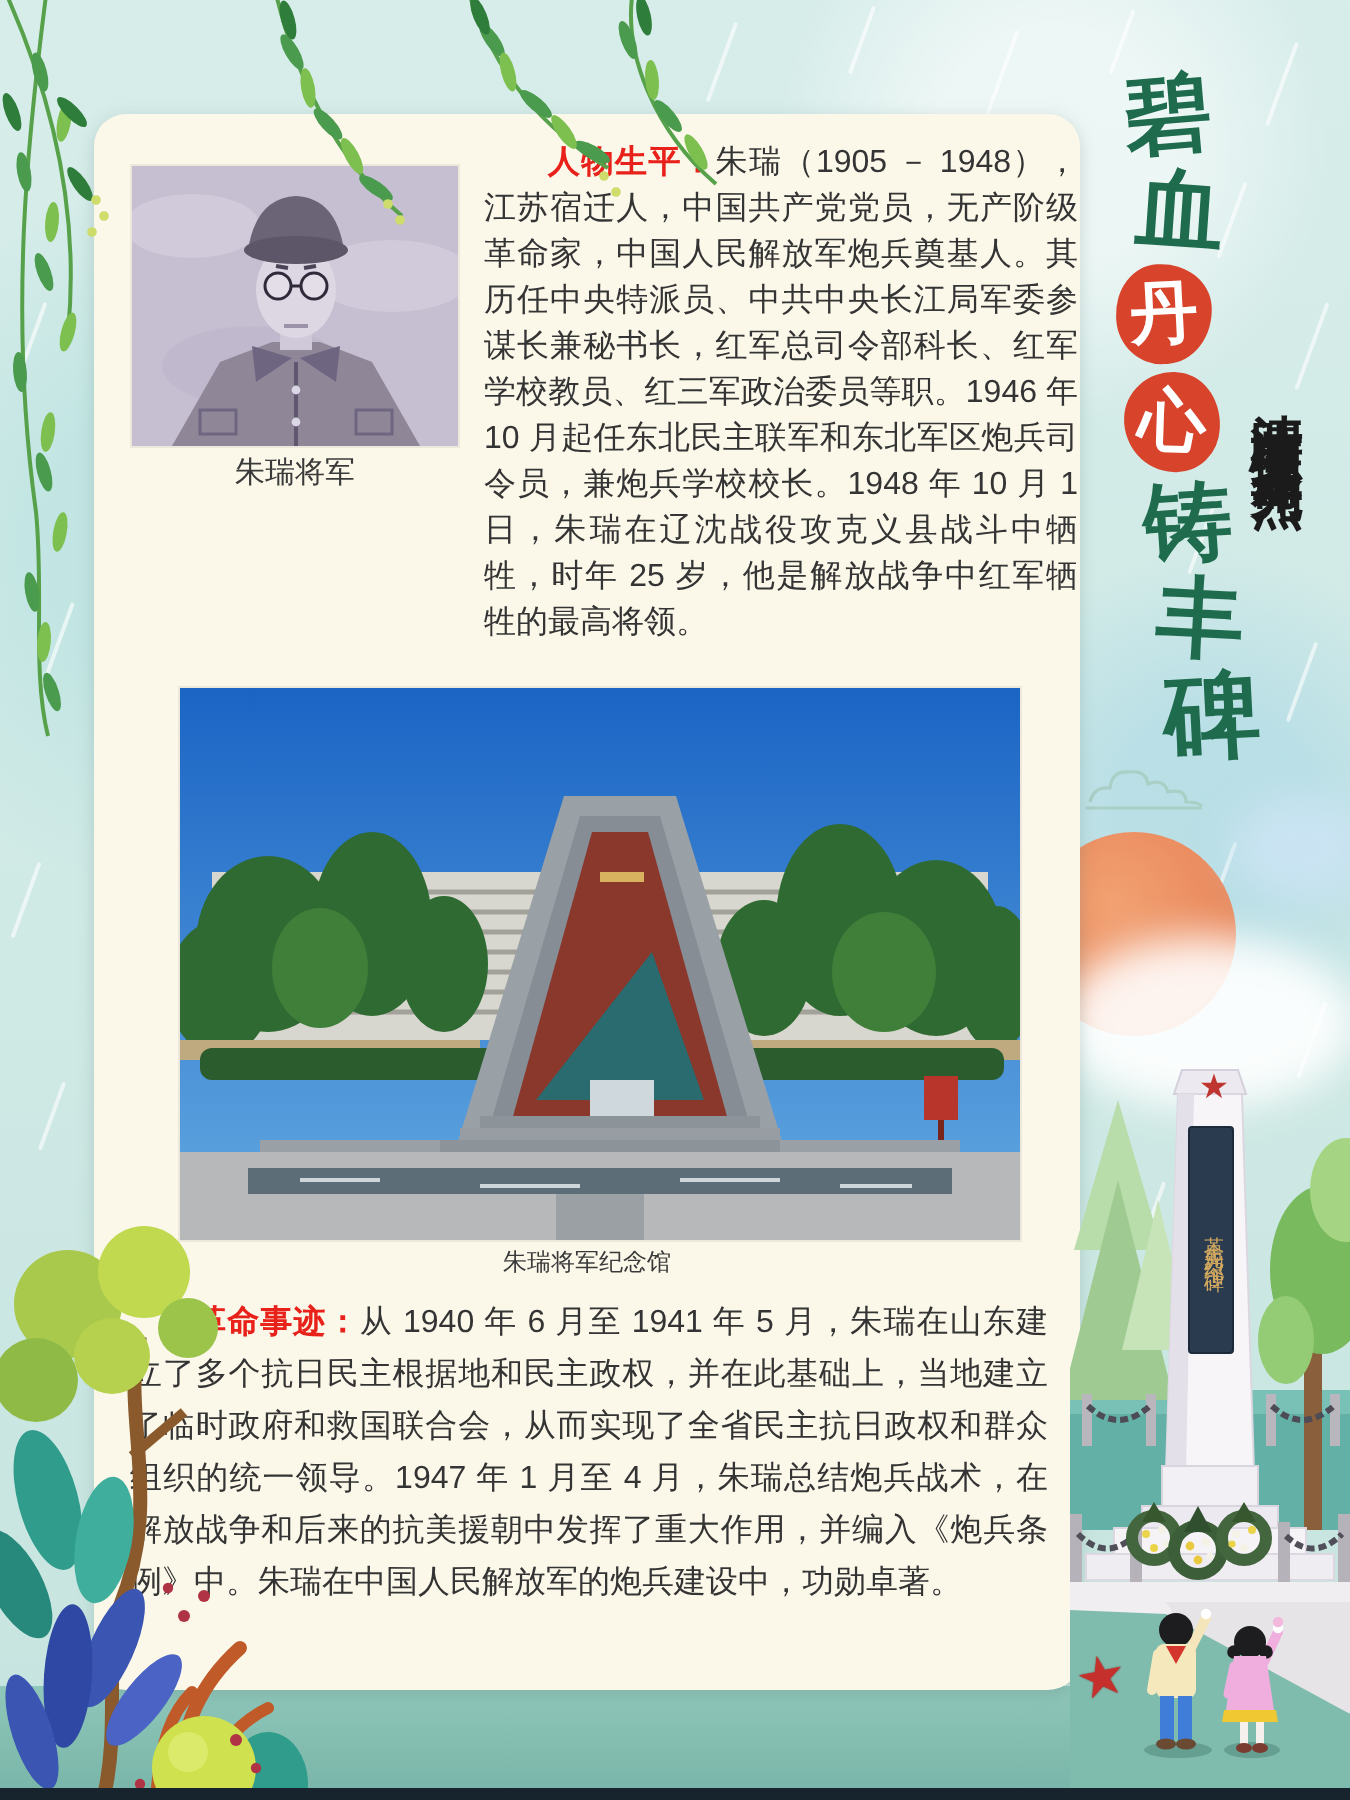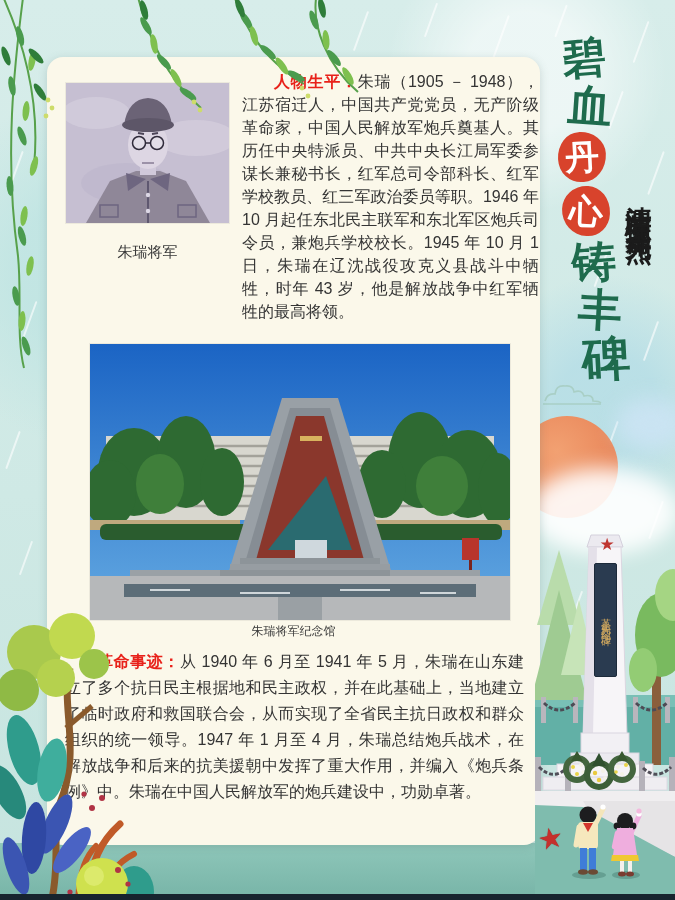--- a/index.html
+++ b/index.html
@@ -19,21 +19,21 @@
   #bottom-bar{position:absolute;left:0;bottom:0;width:675px;height:6px;background:#17242e;z-index:12;}
   
   #sun{position:absolute;left:516px;top:416px;width:102px;height:102px;border-radius:50%;
        background:radial-gradient(circle at 40% 35%,#f2a172,#e8износ 0,#e8835a 70%,#e07a50);z-index:2;}
   .mist{position:absolute;border-radius:50%;filter:blur(10px);z-index:3;}
   
   #card{position:absolute;left:47px;top:57px;width:493px;height:788px;background:#fbf8ea;
         border-radius:16px;box-shadow:0 2px 8px rgba(90,120,115,.25);z-index:5;}
   #portrait{position:absolute;left:19px;top:26px;width:163px;height:140px;overflow:hidden;}
   #portrait-caption{position:absolute;left:19px;top:170px;width:163px;text-align:center;
-        font-size:15px;color:#3a3a3a;margin-top:16px;}
+        font-size:15px;color:#3a3a3a;}
   .para{position:absolute;font-size:16px;color:#343434;text-align:justify;text-indent:2em;line-height:23px;margin:0;}
   #bio-para{left:195px;top:13px;width:297px;}
   #deeds-para{left:18px;top:592px;width:459px;line-height:26px;}
   .para .label{color:#e8211a;font-weight:bold;}
   #hall-photo{position:absolute;left:43px;top:287px;width:420px;height:276px;overflow:hidden;}
   #hall-caption{position:absolute;left:0;top:566px;width:493px;text-align:center;font-size:12px;color:#3a3a3a;}
   
   #side-title{position:absolute;left:552px;top:34px;width:80px;z-index:4;display:flex;flex-direction:column;align-items:flex-start;}
   .tchar{font-family:"DejaVu Serif","Liberation Serif",serif;font-weight:bold;color:#1e6b4d;
          font-size:44px;line-height:48px;display:block;}
@@ -242,21 +242,21 @@
 
       <circle cx="73" cy="60" r="6.5" fill="rgba(255,255,255,.2)" stroke="#2f2a3a" stroke-width="1.5"></circle>
       <circle cx="91" cy="60" r="6.5" fill="rgba(255,255,255,.2)" stroke="#2f2a3a" stroke-width="1.5"></circle>
       <line x1="79" y1="60" x2="85" y2="60" stroke="#2f2a3a" stroke-width="1.5"></line>
       <line x1="72" y1="50" x2="78" y2="51" stroke="#4a4356" stroke-width="2"></line>
       <line x1="86" y1="51" x2="92" y2="50" stroke="#4a4356" stroke-width="2"></line>
       <line x1="76" y1="80" x2="88" y2="80" stroke="#9c92a8" stroke-width="2"></line>
     </svg>
     <div id="portrait-caption">朱瑞将军</div>
 
-    <p class="para" id="bio-para"><span class="label">人物生平：</span><span>朱瑞（1905 － 1948），江苏宿迁人，中国共产党党员，无产阶级革命家，中国人民解放军炮兵奠基人。其历任中央特派员、中共中央长江局军委参谋长兼秘书长，红军总司令部科长、红军学校教员、红三军政治委员等职。1946 年 10 月起任东北民主联军和东北军区炮兵司令员，兼炮兵学校校长。1945 年 10 月 1 日，朱瑞在辽沈战役攻克义县战斗中牺牲，时年 43 岁，他是解放战争中红军牺牲的最高将领。</span></p>
+    <p class="para" id="bio-para"><span class="label">人物生平：</span><span>朱瑞（1905 － 1948），江苏宿迁人，中国共产党党员，无产阶级革命家，中国人民解放军炮兵奠基人。其历任中央特派员、中共中央长江局军委参谋长兼秘书长，红军总司令部科长、红军学校教员、红三军政治委员等职。1946 年 10 月起任东北民主联军和东北军区炮兵司令员，兼炮兵学校校长。1948 年 10 月 1 日，朱瑞在辽沈战役攻克义县战斗中牺牲，时年 25 岁，他是解放战争中红军牺牲的最高将领。</span></p>
 
     <svg id="hall-photo" class="photo-frame" width="420" height="276" viewBox="0 0 420 276">
       <defs>
         <linearGradient id="sky" x1="0" y1="0" x2="0" y2="1">
           <stop offset="0" stop-color="#1b64c4"></stop>
             <stop offset="1" stop-color="#64aae2"></stop>
         </linearGradient>
       </defs>
       <rect width="420" height="276" fill="url(#sky)"></rect>
 

